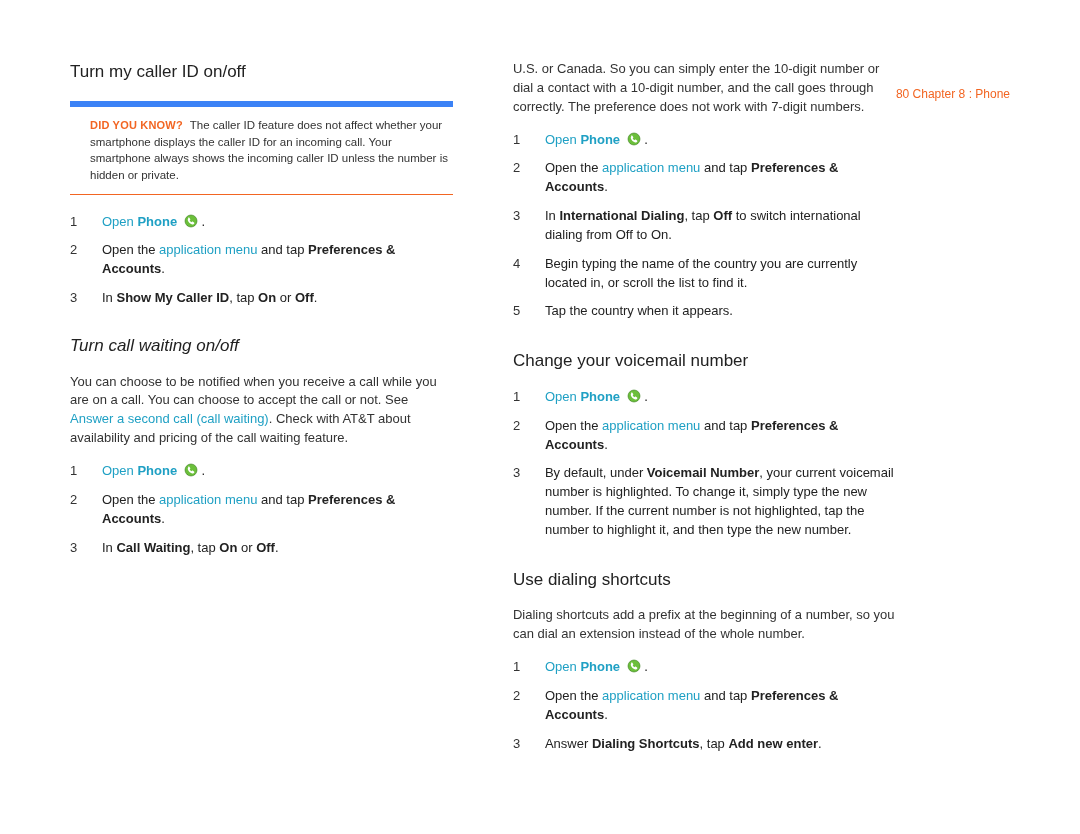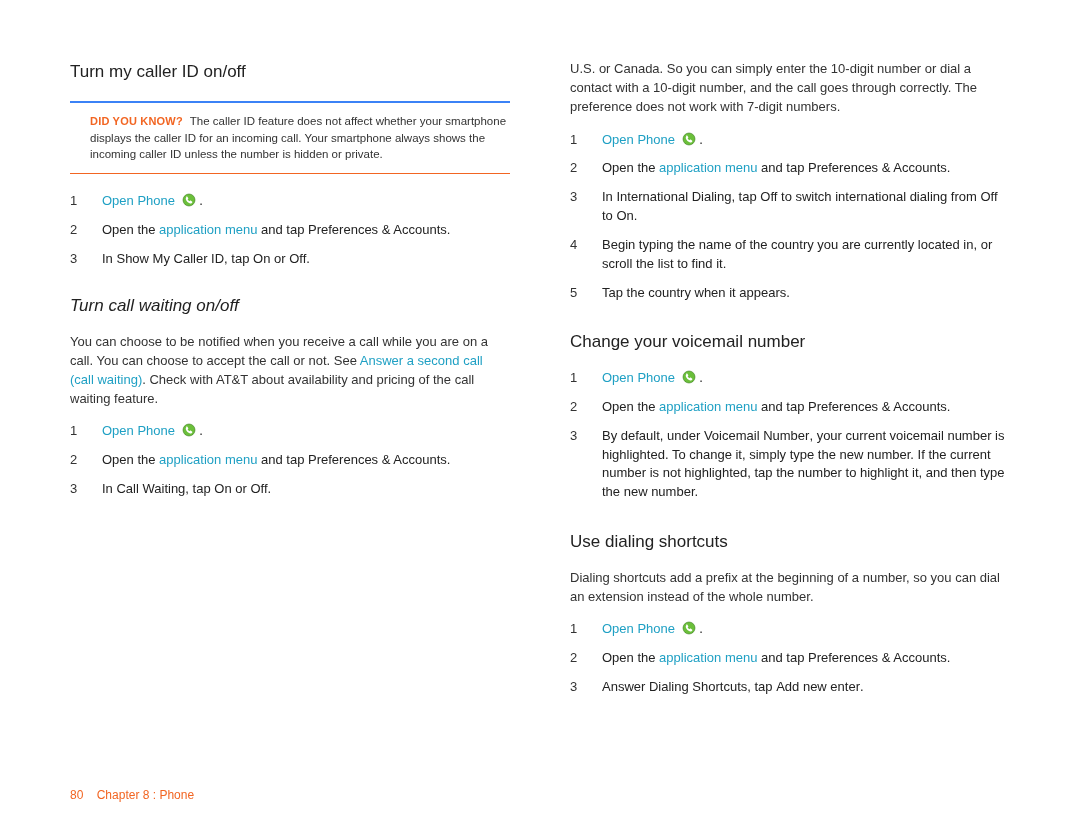--- a/index.html
+++ b/index.html
@@ -11,21 +11,21 @@
     font-weight: 300;
     font-size: 13px;
     line-height: 1.45;
   }
   .page {
     width: 1080px;
     height: 834px;
     box-sizing: border-box;
     padding: 60px 70px 30px 70px;
     display: flex;
-    flex-direction: column;
+    flex-direction: row;
   }
   .columns {
     flex: 1;
     display: flex;
     gap: 60px;
   }
   .col {
     flex: 1;
     min-width: 0;
   }
@@ -35,21 +35,21 @@
     color: #222;
     margin: 0 0 14px 0;
   }
   h2.mt  { margin-top: 26px; font-style: italic; }
   h2.mt2 { margin-top: 28px; }
   p {
     margin: 0 0 14px 0;
     color: #333;
   }
   .callout {
-    border-top: 2px solid #3b82f6;
+    border-top: 6px solid #3b82f6;
     border-bottom: 1px solid #f26522;
     padding: 10px 2px 10px 20px;
     margin: 16px 0 18px 0;
     font-size: 11.5px;
     color: #333;
   }
   .callout-label {
     color: #f26522;
     font-weight: bold;
     letter-spacing: .2px;
@@ -70,34 +70,34 @@
   }
   .steps > li::before {
     content: counter(step);
     color: #333;
     width: 14px;
     flex: 0 0 14px;
     font-weight: 400;
   }
   .step-body { flex: 1; }
   .link { color: #1fa0c4; }
-  .bold { font-weight: 400; text-align: right; }
+  .bold { font-weight: 700; text-align: right; }
   .phone-icon {
     display: inline-block;
     vertical-align: -2px;
     margin-left: 3px;
   }
   .phone-icon svg { display: block; }
   .footer {
     margin-top: 20px;
     padding-top: 6px;
     font-size: 12px;
     color: #f26522;
   }
-  .footer .pgnum { margin-right: 10px; }
+  .footer .pgnum { margin-right: 0; }
 </style>
 </head>
 <body>
 
 <svg width="0" height="0" style="position:absolute">
   <defs>
     <g id="phoneglyph">
       <circle cx="7" cy="7" r="6" fill="#6bbf3a" stroke="#3a7d1f" stroke-width="0.6"></circle>
       <path d="M4.2 3.8c.4-.4 1-.3 1.3.1l.7 1c.2.3.2.7-.1 1l-.4.4c.3.9 1 1.6 1.9 1.9l.4-.4c.3-.3.7-.3 1-.1l1 .7c.4.3.5.9.1 1.3l-.5.5c-.4.4-1 .5-1.5.3-2-.7-3.6-2.3-4.3-4.3-.2-.5-.1-1.1.3-1.5z" fill="#fff"></path>
     </g>

